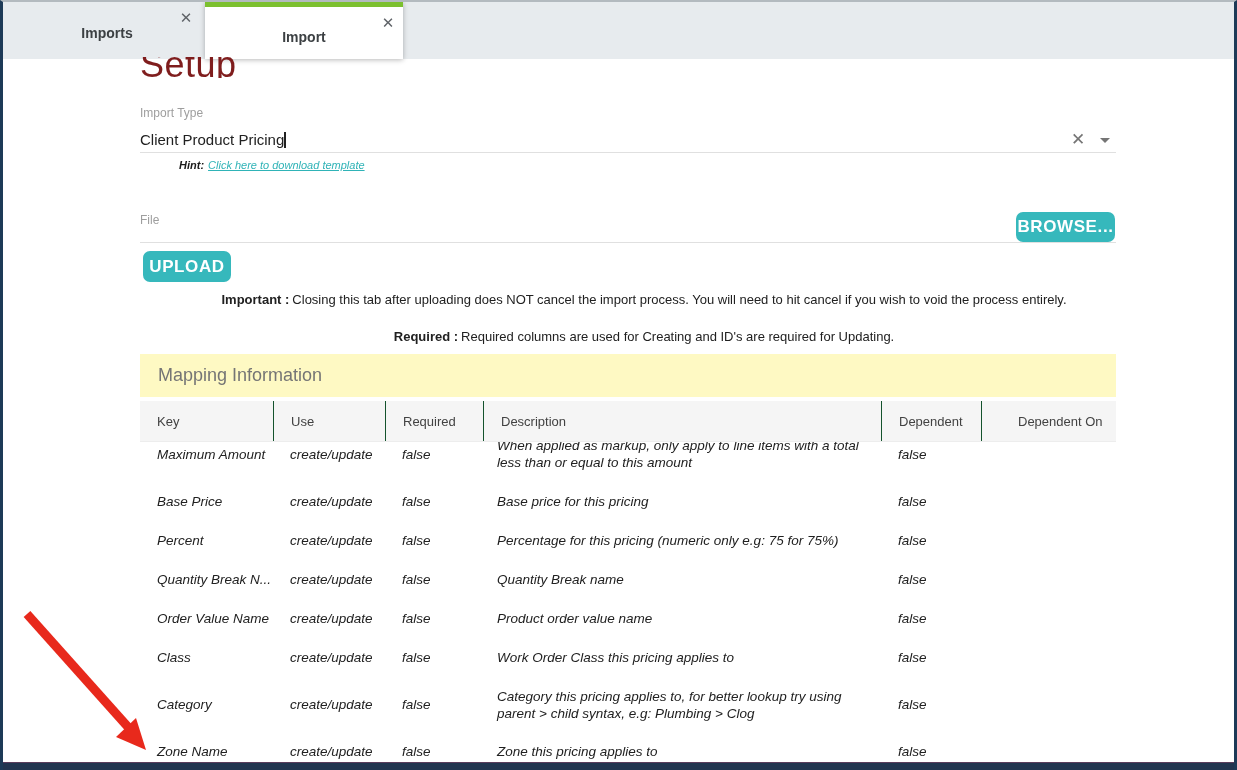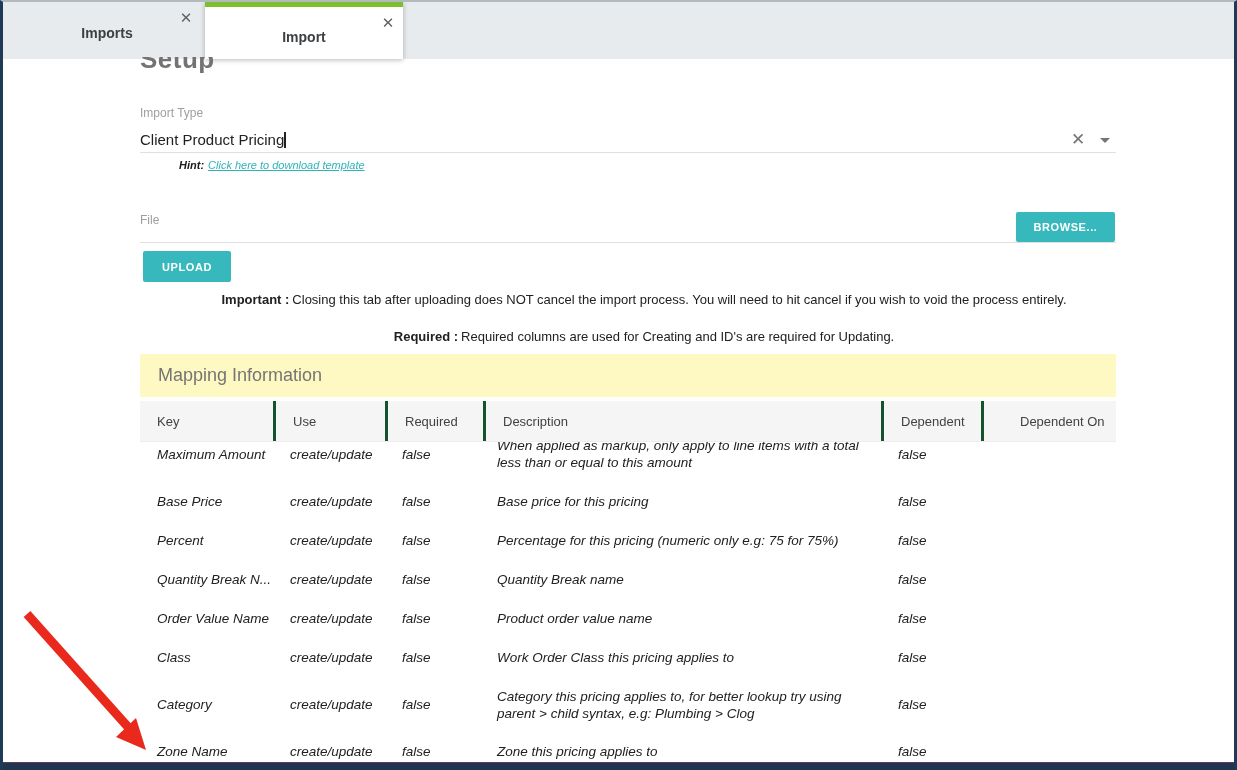--- a/index.html
+++ b/index.html
@@ -15,47 +15,47 @@
   .tab-inactive .tab-label { position:absolute; left:0; right:0; top:23px; text-align:center;
     font-size:14px; font-weight:bold; color:#3c4043; }
   .tab-close { position:absolute; right:6px; top:7px; font-size:15px; color:#5f6368;
     width:18px; height:18px; text-align:center; line-height:18px; cursor:pointer; }
   .tab-active { position:absolute; left:202px; top:0; width:198px; height:57px; background:#fff;
     border-top:5px solid #7cc02f; box-shadow:0 1px 5px rgba(0,0,0,0.28); }
   .tab-active .tab-label { position:absolute; left:0; right:0; top:22px; text-align:center;
     font-size:14px; font-weight:bold; color:#3c4043; }
   
   .heading-clip { position:absolute; left:137px; top:55px; height:21px; width:200px; overflow:hidden; }
-  .heading-clip h1 { font-size:26px; font-weight:bold; color:#737373; margin-top:-13px; letter-spacing:0.5px; }
+  .heading-clip h1 { font-size:36px; font-weight:normal; color:#7f1d1d; margin-top:-13px; letter-spacing:0.5px; }
   
   .field-label { position:absolute; font-size:12px; color:#9e9e9e; }
   .import-value { position:absolute; left:137px; top:129px; font-size:15px; color:#212121; }
   .text-cursor { display:inline-block; width:1.5px; height:16px; background:#212121; vertical-align:-3px; }
   .underline { position:absolute; height:1px; background:#e0e0e0; width:976px; left:137px; }
   .clear-x { position:absolute; left:1068px; top:127px; font-size:17px; color:#757575; cursor:pointer; }
   .caret-down { position:absolute; left:1097px; top:136px; width:0; height:0;
     border-left:5px solid transparent; border-right:5px solid transparent; border-top:5px solid #757575; cursor:pointer; }
   .hint-line { position:absolute; left:137px; top:157px; font-size:11px; font-style:italic;margin-left:39px; }
   .hint-prefix { font-weight:bold; color:#1a1a1a; margin-right:4px; }
   .hint-link { color:#2fb3b7; text-decoration:underline; cursor:pointer; }
-  .btn { position:absolute; background:#36b8bc; color:#fff; border:none; border-radius:2px;
-    font-family:"Liberation Sans", sans-serif; font-size:11px; font-weight:bold; letter-spacing:0.6px;
+  .btn { position:absolute; background:#36b8bc; color:#fff; border:none; border-radius:7px;
+    font-family:"Liberation Sans", sans-serif; font-size:17px; font-weight:bold; letter-spacing:0.6px;
     display:flex; align-items:center; justify-content:center; cursor:pointer;text-align:center; }
   .btn-browse { left:1013px; top:210px; width:99px; height:30px; }
   .btn-upload { left:140px; top:249px; width:88px; height:31px; }
   .note { position:absolute; left:137px; width:976px; text-align:center; font-size:13px; color:#212121; }
   .note b { margin-right:3px;padding-left:32px; }
   
   .panel { position:absolute; left:137px; top:352px; width:976px; }
   .panel-title { height:43px; background:#fef9c3; font-size:18px; color:#757575;
     line-height:43px; padding-left:18px; }
   .thead { margin-top:4px; height:41px; background:#f5f5f5; display:flex; 
     border-bottom:1px solid #ededed; }
   .th { font-size:13px; color:#424242; padding-left:17px; height:100%; display:flex; align-items:center; }
-  .th + .th { border-left:3px solid #14532d; }
+  .th + .th { border-left:1px solid #14532d; }
   .c0 { width:133px; } .c1 { width:112px; } .c2 { width:98px; }
   .c3 { width:398px; } .c4 { width:100px; } .c5 { width:135px;padding-left:36px; }
   .tbody { height:322px; overflow:hidden; }
   .trow { display:flex; align-items:center; height:39px;font-style:italic; }
   .trow.tall { height:55px; }
   .trow.first { height:56px; margin-top:-16px; }
   .td { font-size:13.5px; color:#212121; padding-left:17px; line-height:17px; }
   .td.desc { padding-left:14px; padding-right:10px; }
   
   .bottom-bar { position:absolute; left:0; bottom:0; width:100%; height:8px;

